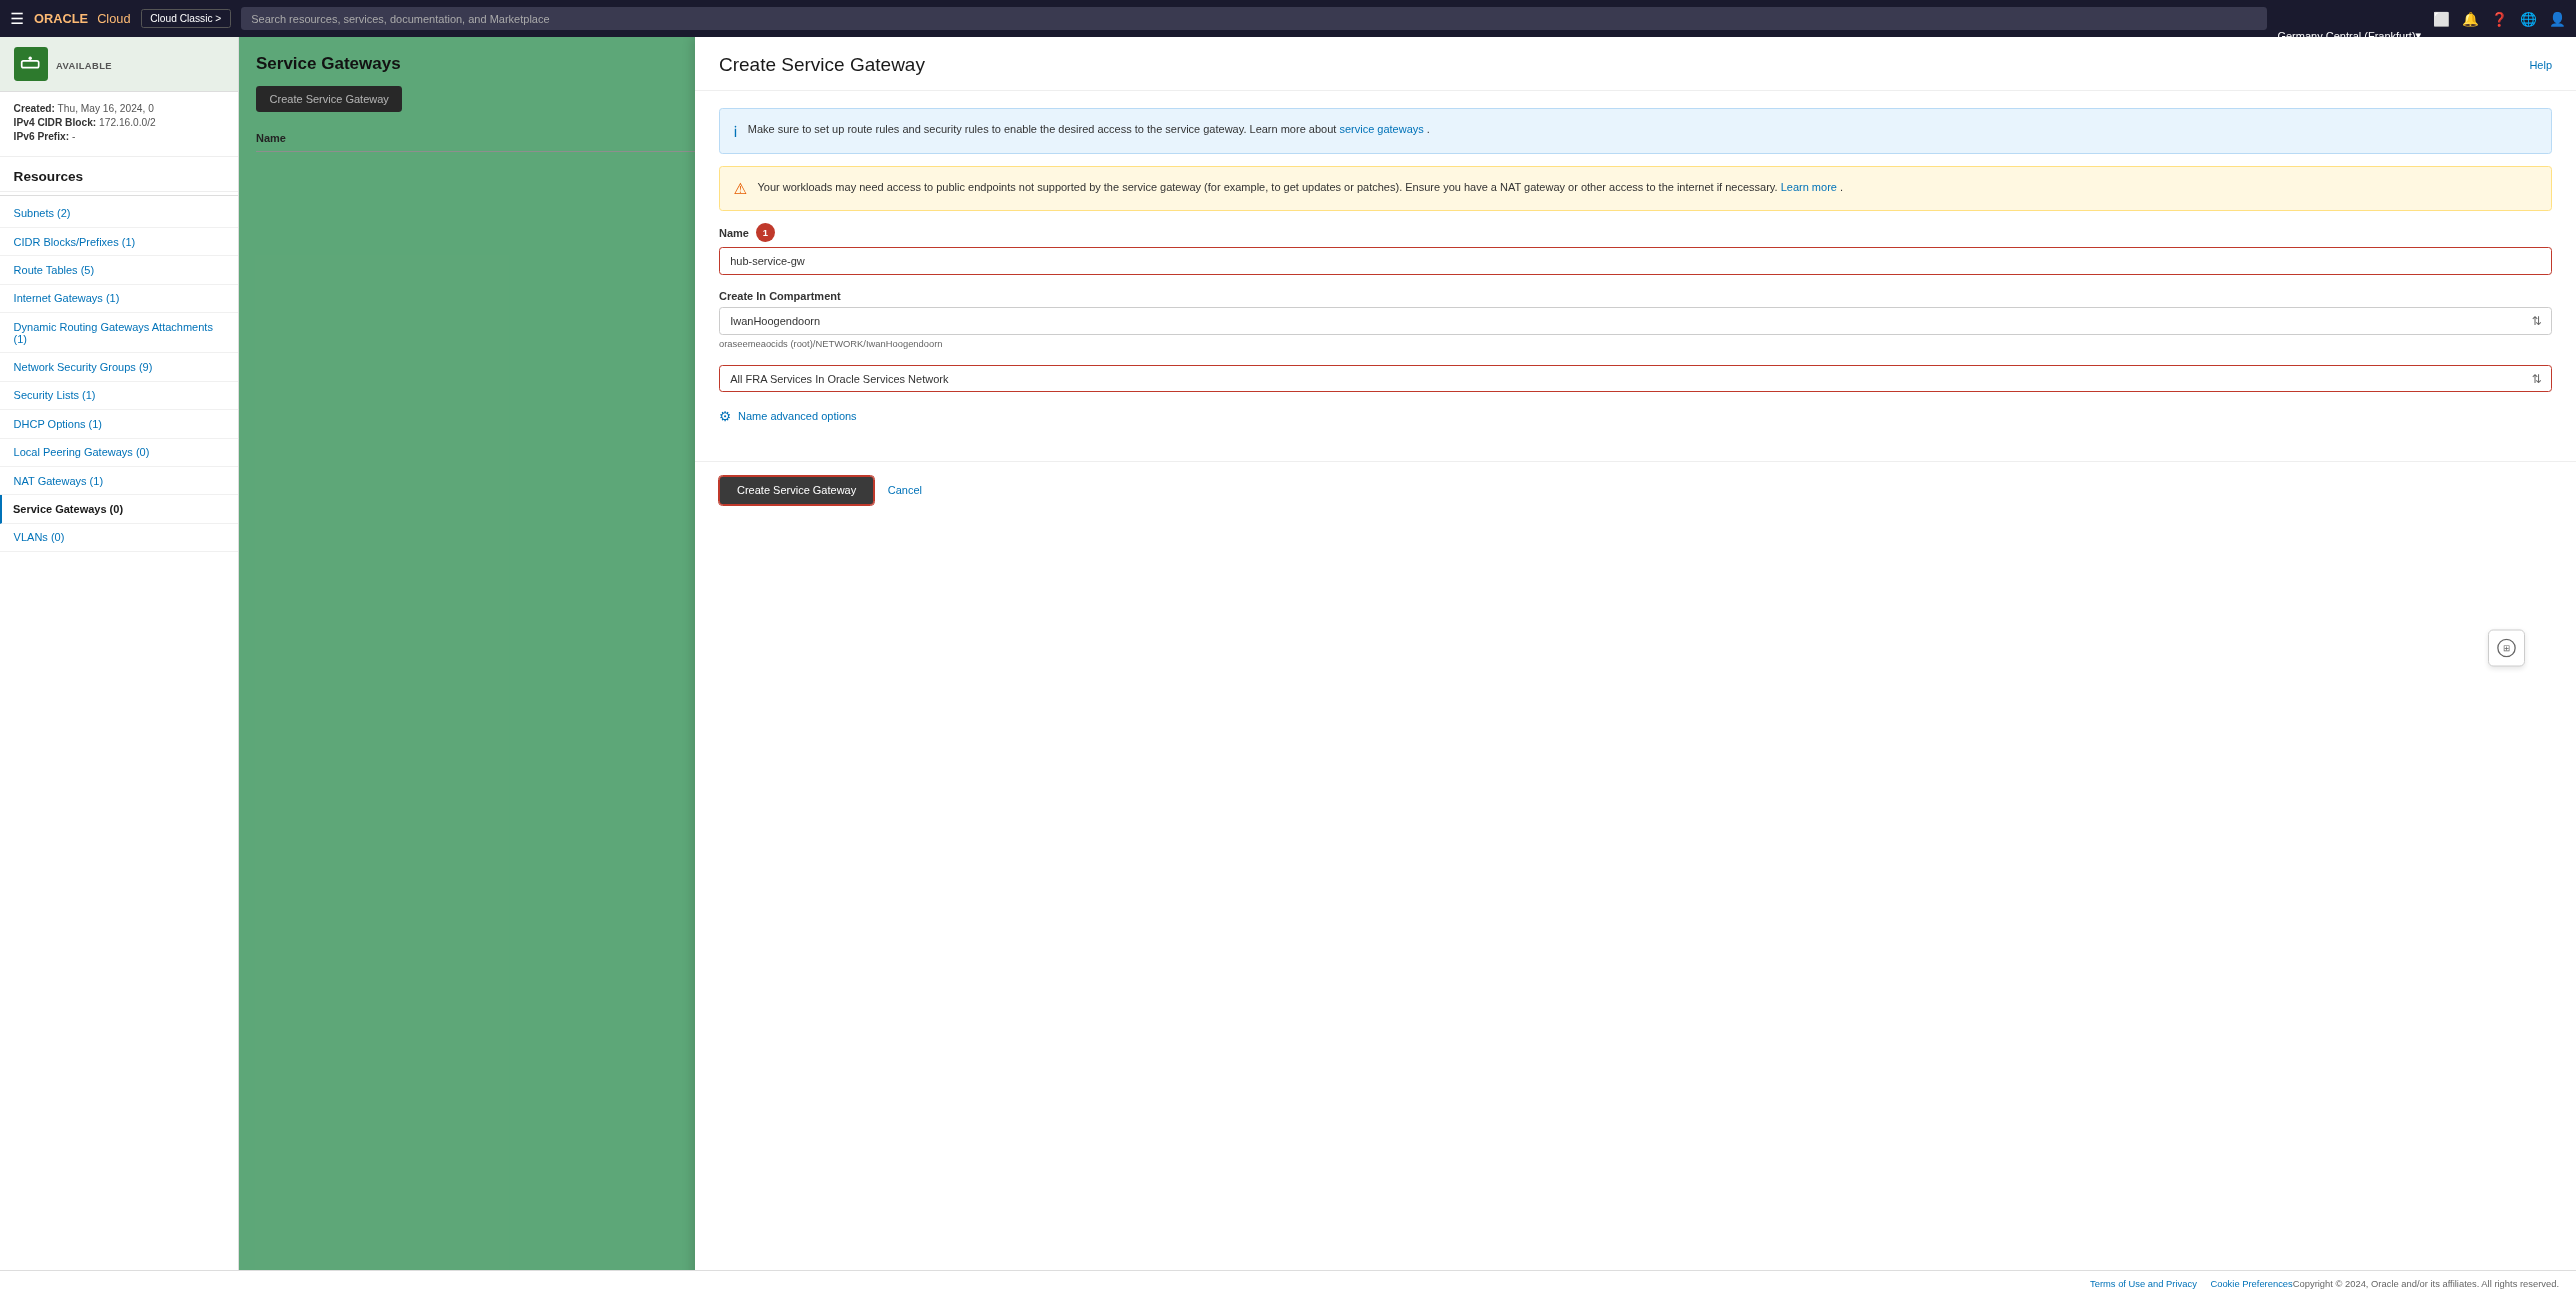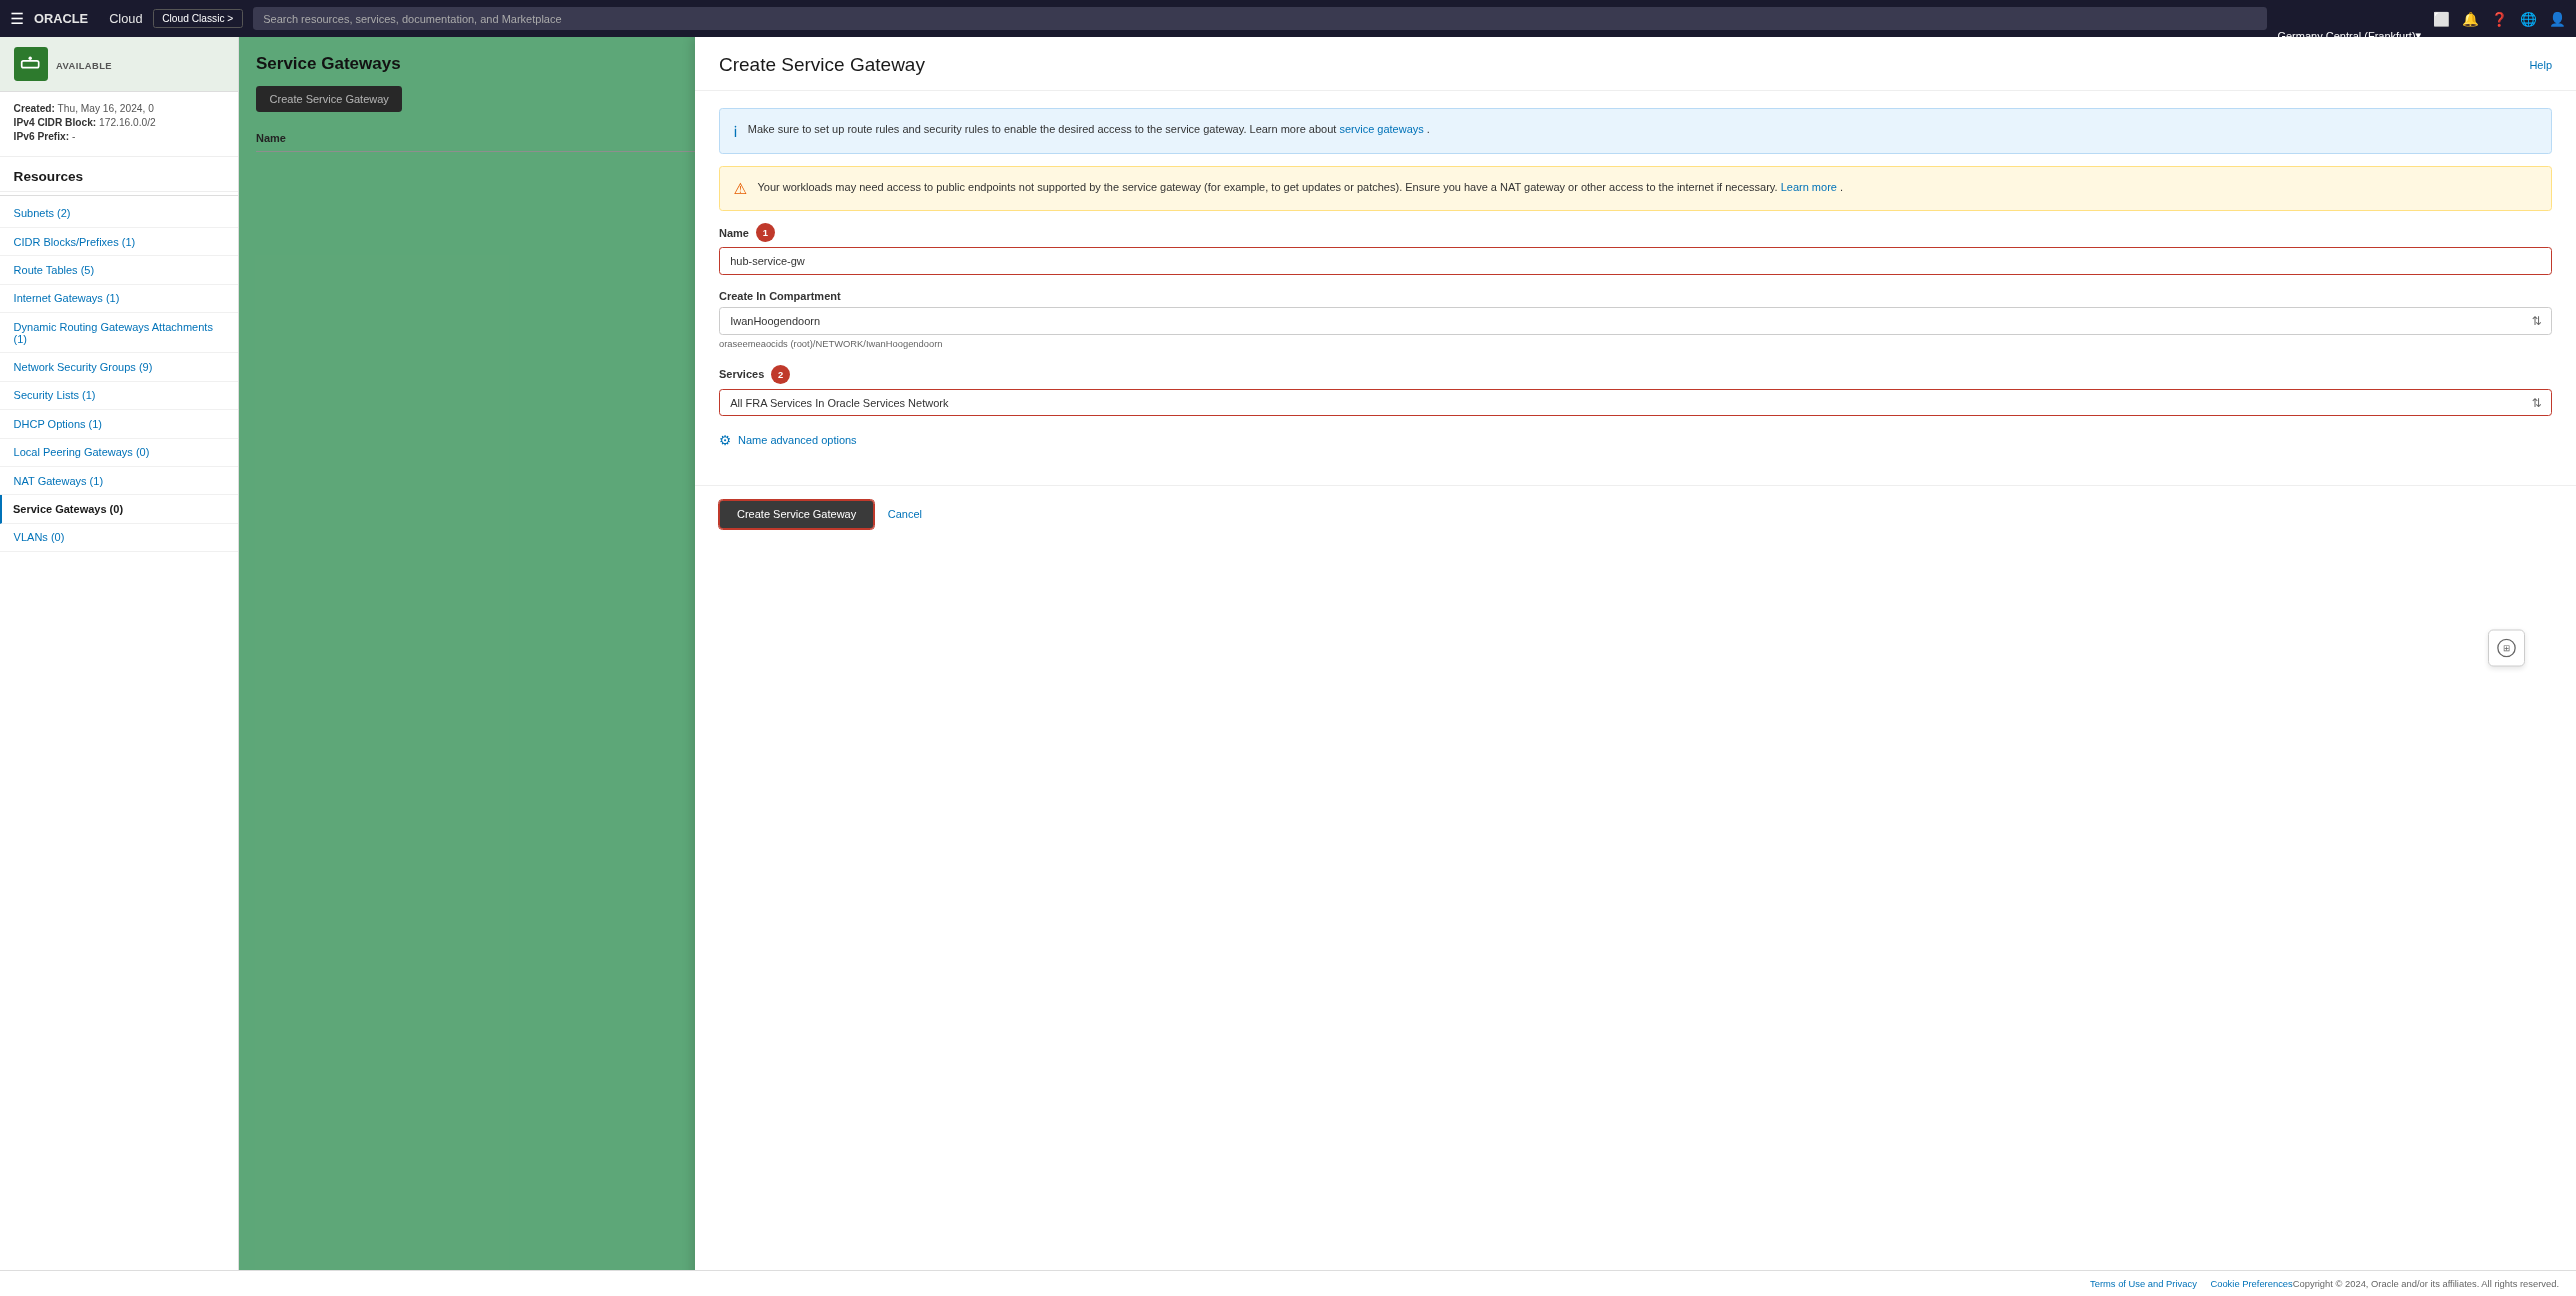--- a/index.html
+++ b/index.html
@@ -4,21 +4,21 @@
   <style>
     * { box-sizing: border-box; margin: 0; padding: 0; }
     body { font-family: -apple-system, BlinkMacSystemFont, 'Segoe UI', Arial, sans-serif; font-size: 11px; background: #f5f5f5; overflow: hidden; }
 
     
     .top-nav {
       display: flex; align-items: center; background: #1a1a2e; color: white;
       height: 37px; padding: 0 10.2px; gap: 10.2px; z-index: 100; position: relative;
     }
     .hamburger { font-size: 15.3px; cursor: pointer; color: white; }
-    .oracle-logo { display: flex; align-items: center; gap: 21px; font-size: 12.8px; font-weight: 300; color: #e5e5e5; white-space: nowrap; justify-content: flex-end; }
+    .oracle-logo { display: flex; align-items: center; gap: 9px; font-size: 12.8px; font-weight: 300; color: #fdba74; white-space: nowrap; justify-content: flex-end; }
     .oracle-logo strong { font-weight: 700; }
     .cloud-classic-btn {
       border: 0.9px solid #555; color: white; background: transparent;
       padding: 3.4px 8.5px; border-radius: 2.6px; font-size: 10.2px; cursor: pointer;
       white-space: nowrap;
     }
     .search-bar {
       flex: 1; padding: 5.1px 10.2px; border-radius: 3.4px; border: none;
       background: #3a3a50; color: white; font-size: 11px;
     }
@@ -270,24 +270,20 @@
           <div class="select-wrapper">
             <select class="form-select">
               <option>IwanHoogendoorn</option>
             </select>
             <span class="select-arrow">⇅</span>
           </div>
           <div class="compartment-hint">oraseemeaocids (root)/NETWORK/IwanHoogendoorn</div>
         </div>
 
         <div class="form-group">
-          <div class="form-label">
-            <span>Services</span>
-            <span class="step-badge">2</span>
-          </div>
           <div class="select-wrapper">
             <select class="form-select highlighted">
               <option>All FRA Services In Oracle Services Network</option>
             </select>
             <span class="select-arrow">⇅</span>
           </div>
         </div>
 
         <div class="advanced-options">
           <span class="advanced-icon">⚙</span>

